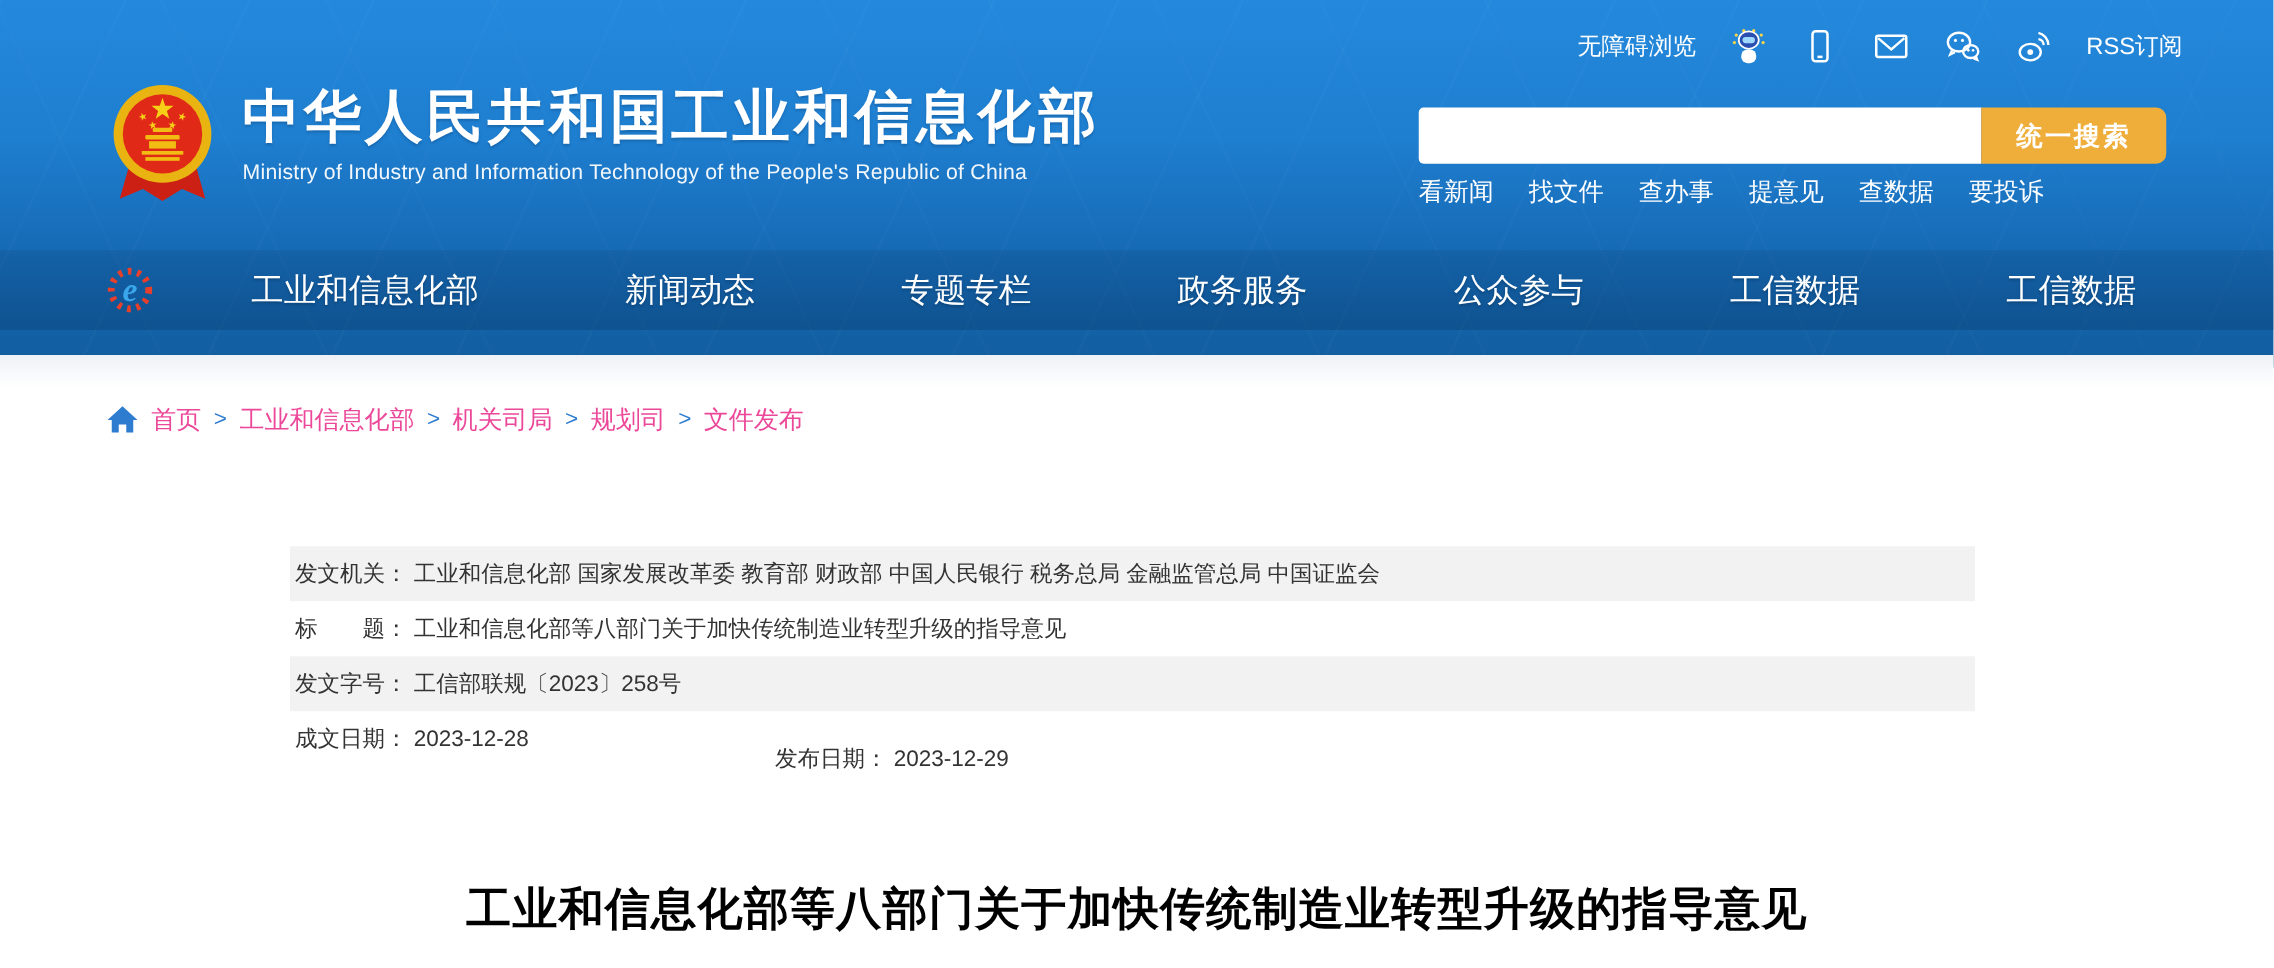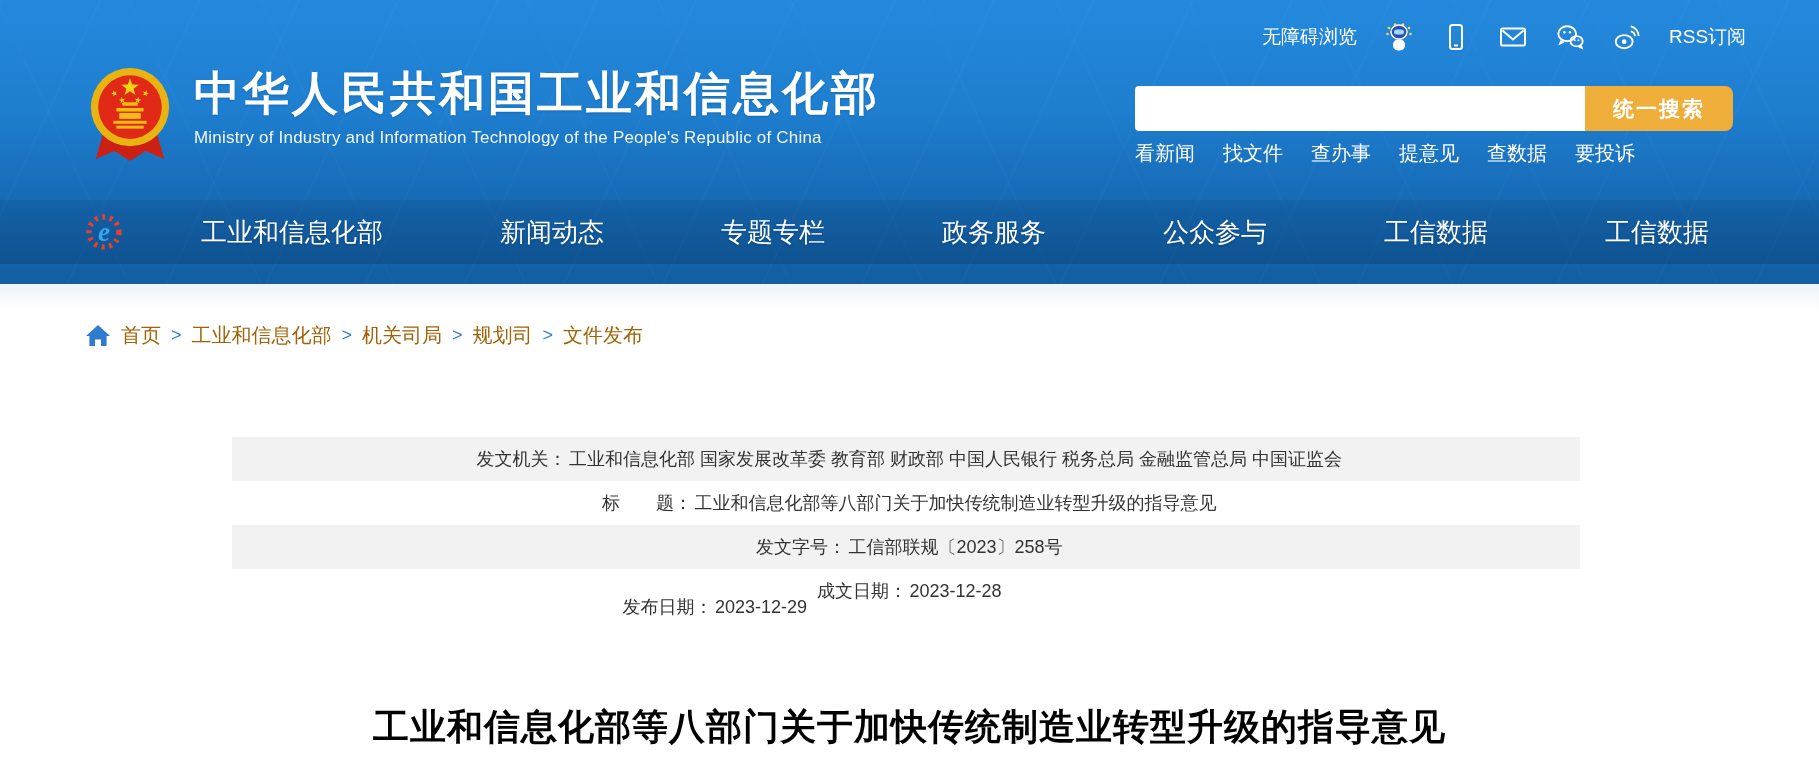--- a/index.html
+++ b/index.html
@@ -49,27 +49,27 @@
   .nav-item { color:#fff; font-size:26px; text-decoration:none; white-space:nowrap; cursor:pointer;
               text-shadow:0 1px 2px rgba(0,30,60,.3); }
 
   
   .under-strip { position:absolute; left:0; top:284px; width:1819px; height:26px;
                  background:linear-gradient(180deg,#eef2f6,#ffffff); }
 
   
   .breadcrumb { position:absolute; left:85px; top:322px; display:flex; align-items:center; gap:10px;
                 font-size:20px; color:#2e7cd0; }
-  .breadcrumb a { color:#a16207; text-decoration:none; cursor:pointer; white-space:nowrap; }
+  .breadcrumb a { color:#ec4899; text-decoration:none; cursor:pointer; white-space:nowrap; }
   .crumb-sep { color:#2e7cd0; font-size:18px; }
   .home-ic { display:inline-flex; width:26px; height:26px; align-items:center; cursor:pointer; }
 
   
   .meta-table { position:absolute; left:232px; top:437px; width:1348px; font-size:18px; color:#333; }
-  .meta-row { position:relative; height:44px; line-height:44px; padding-left:4px; white-space:nowrap;text-align:center; }
+  .meta-row { position:relative; height:44px; line-height:44px; padding-left:4px; white-space:nowrap; }
   .meta-row.gray { background:#f2f2f2; }
   .meta-label { display:inline-block; min-width:95px; color:#333; }
   .meta-value { color:#333; }
   .meta-col2 { position:absolute; left:388px; top:16px; height:44px; line-height:44px; }
 
   
   .article-title { position:absolute; left:0; top:703px; width:1819px; text-align:center;
                    font-size:36px; font-weight:bold; color:#000; letter-spacing:1px; }
 </style>
 </head>

